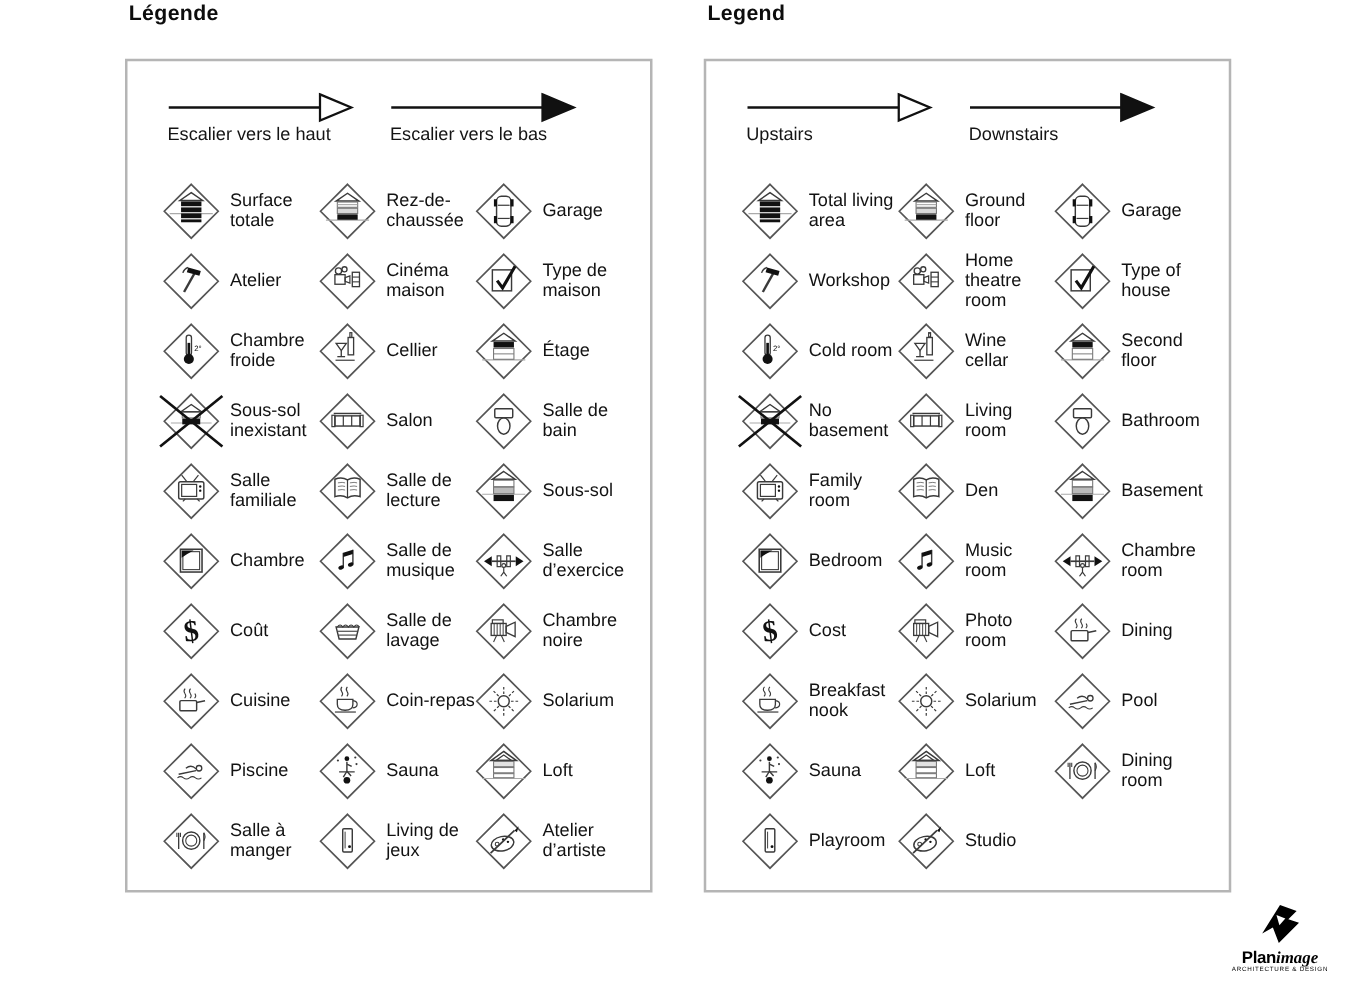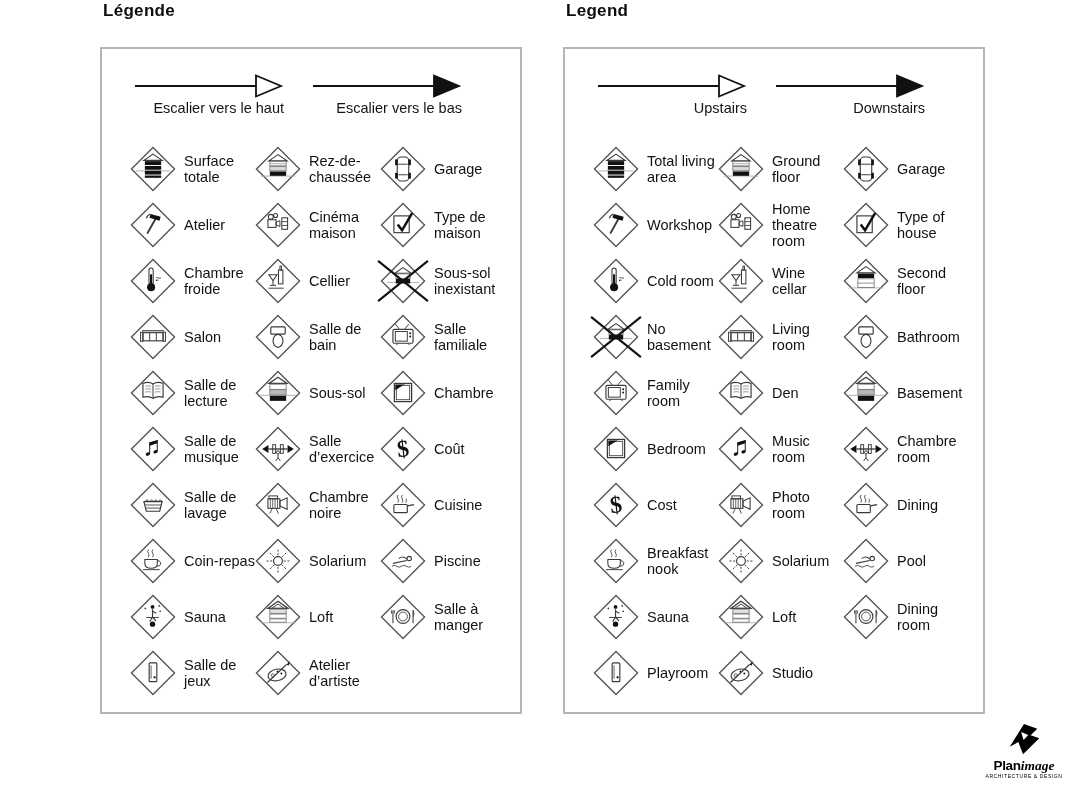--- a/index.html
+++ b/index.html
@@ -6,21 +6,21 @@
   body{width:1080px;height:785px;font-family:"Liberation Sans",sans-serif;color:#1a1a1a;}
   #page{position:relative;width:1080px;height:785px;overflow:hidden;background:#fff;}
   .panel-title{position:absolute;top:1px;font-size:17px;font-weight:700;color:#0d0d0d;letter-spacing:0.3px;}
   #title-fr{left:103px;}
   #title-en{left:566px;}
   .panel{position:absolute;top:47px;width:422px;height:667px;background:#fff;border:2px solid #b5b5b5;box-sizing:border-box;padding:20px 0 0 28px;}
   #panel-fr{left:100px;}
   #panel-en{left:563px;}
   .arrows{display:flex;gap:28px;margin:4px 0 6px 4px;height:62px;}
   .arrow-group{display:flex;flex-direction:column;min-width:150px;}
-  .arrow-label{font-size:14.5px;color:#141414;margin-top:1px;white-space:nowrap;text-align:right;}
+  .arrow-label{font-size:14.5px;color:#141414;margin-top:1px;white-space:nowrap;}
   .grid{display:grid;grid-template-columns:125px 125px 140px;}
   .cell{display:flex;align-items:center;height:56px;gap:8px;overflow:visible;}
   .cell svg{flex:0 0 auto;overflow:visible;}
   .item-label{font-size:14.5px;line-height:1.12;color:#121212;max-width:76px;}
   #logo{position:absolute;right:10px;bottom:6px;width:92px;text-align:center;}
   #logo .mark{display:block;margin:0 auto -2px auto;}
   #logo .wordmark{font-size:13.5px;line-height:1;color:#000000;white-space:nowrap;}
   #logo .word-bold{font-weight:800;letter-spacing:-0.3px;}
   #logo .word-script{font-family:"Liberation Serif",serif;font-style:italic;font-weight:700;}
   #logo .tagline{font-size:5px;letter-spacing:0.6px;color:#000;margin-top:1px;}
@@ -142,20 +142,31 @@
      <polygon points="14.5,17.5 23,17.5 18.8,23.5" fill="none" stroke="#3a3a3a" stroke-width="1.1"></polygon>
      <line x1="18.8" y1="23.5" x2="18.8" y2="28" stroke="#3a3a3a" stroke-width="1.1"></line>
      <line x1="15.5" y1="28.5" x2="22" y2="28.5" stroke="#3a3a3a" stroke-width="1.1"></line>
      <line x1="14" y1="31.5" x2="30" y2="31.5" stroke="#3a3a3a" stroke-width="1"></line>
           </svg>
           <span class="item-label">Cellier</span>
         </div>
         <div class="cell">
           <svg width="46" height="46" viewBox="0 0 48 48">
             <polygon points="24,1.5 46.5,24 24,46.5 1.5,24" fill="#fff" stroke="#555" stroke-width="1.4"></polygon>
+            <line x1="6" y1="31.2" x2="42" y2="31.2" stroke="#aaa" stroke-width="0.9"></line>
+     <polygon points="24,9 33.5,15.5 14.5,15.5" fill="none" stroke="#3a3a3a" stroke-width="1.2"></polygon>
+     <rect x="15.5" y="16.3" width="17" height="4.6" fill="#111111"></rect>
+     <rect x="15.5" y="21.7" width="17" height="9" fill="none" stroke="#777" stroke-width="0.9"></rect>
+     <line x1="15.5" y1="26.2" x2="32.5" y2="26.2" stroke="#777" stroke-width="0.8"></line>
+          </svg>
+          <span class="item-label">Étage</span>
+        </div>
+        <div class="cell">
+          <svg width="46" height="46" viewBox="0 0 48 48">
+            <polygon points="24,1.5 46.5,24 24,46.5 1.5,24" fill="#fff" stroke="#555" stroke-width="1.4"></polygon>
             <line x1="7" y1="25.5" x2="41" y2="25.5" stroke="#aaa" stroke-width="0.9"></line>
      <polygon points="24,10 32.5,16 15.5,16" fill="none" stroke="#3a3a3a" stroke-width="1.1"></polygon>
      <rect x="16.5" y="16.6" width="15" height="4.6" fill="none" stroke="#777" stroke-width="0.9"></rect>
      <rect x="16.5" y="21.8" width="15" height="4.8" fill="#111111"></rect>
      <line x1="-2" y1="3" x2="50" y2="45" stroke="#111111" stroke-width="2.2"></line>
      <line x1="50" y1="3" x2="-2" y2="45" stroke="#111111" stroke-width="2.2"></line>
           </svg>
           <span class="item-label">Sous-sol inexistant</span>
         </div>
         <div class="cell">
@@ -360,21 +371,21 @@
           </svg>
           <span class="item-label">Salle à manger</span>
         </div>
         <div class="cell">
           <svg width="46" height="46" viewBox="0 0 48 48">
             <polygon points="24,1.5 46.5,24 24,46.5 1.5,24" fill="#fff" stroke="#555" stroke-width="1.4"></polygon>
             <rect x="20" y="13.5" width="8" height="19.5" rx="1" fill="none" stroke="#3a3a3a" stroke-width="1.2"></rect>
      <line x1="22" y1="16" x2="22" y2="30" stroke="#3a3a3a" stroke-width="0.8"></line>
      <circle cx="25.7" cy="28.5" r="1.2" fill="#111111"></circle>
           </svg>
-          <span class="item-label">Salle de jeux</span>
+          <span class="item-label">Living de jeux</span>
         </div>
         <div class="cell">
           <svg width="46" height="46" viewBox="0 0 48 48">
             <polygon points="24,1.5 46.5,24 24,46.5 1.5,24" fill="#fff" stroke="#555" stroke-width="1.4"></polygon>
             <ellipse cx="23" cy="26" rx="9.5" ry="6" fill="none" stroke="#3a3a3a" stroke-width="1.2" transform="rotate(-12 23 26)"></ellipse>
      <circle cx="18.5" cy="26.5" r="1.6" fill="none" stroke="#3a3a3a" stroke-width="0.9"></circle>
      <circle cx="23.5" cy="22.5" r="1" fill="#111111"></circle>
      <circle cx="27.5" cy="24.5" r="1" fill="#111111"></circle>
      <line x1="13" y1="34" x2="33" y2="15" stroke="#3a3a3a" stroke-width="1.4"></line>
      <polygon points="33,15 36.5,11.5 35,16.5" fill="#111111"></polygon>

